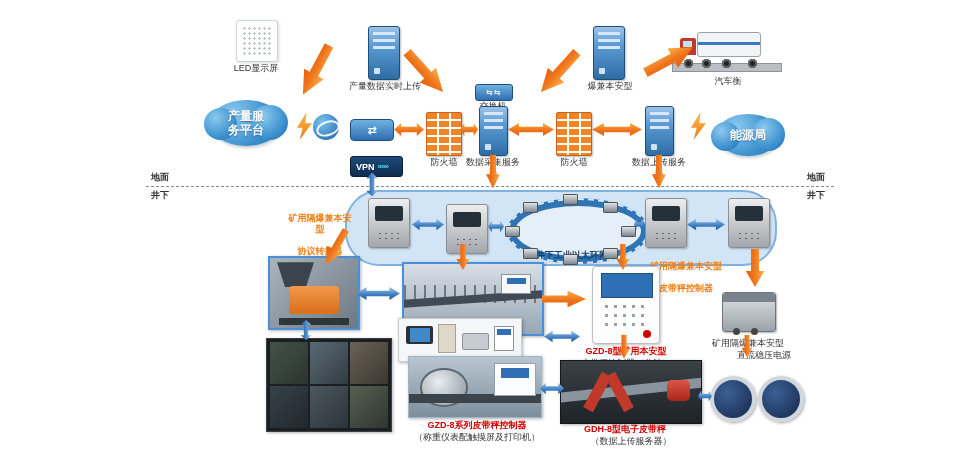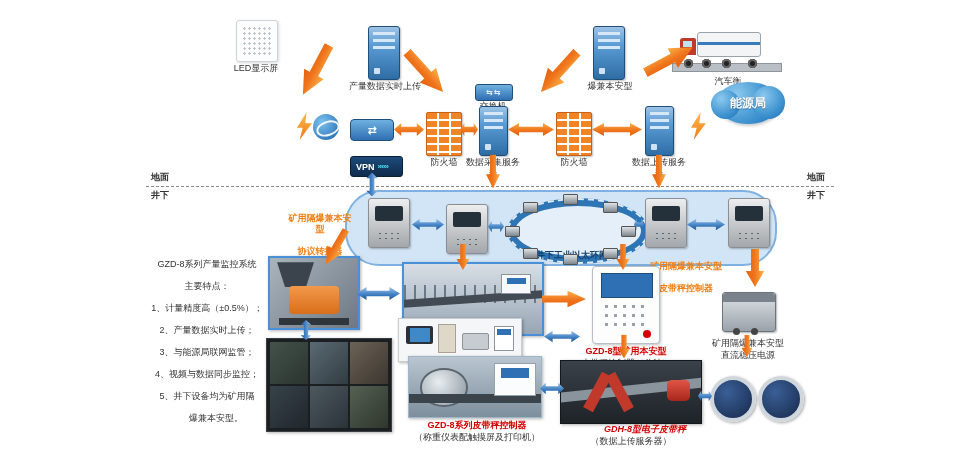--- a/index.html
+++ b/index.html
@@ -180,20 +180,26 @@
     <span class="wh" style="left:58px;"></span>
     <span class="wh" style="left:84px;"></span>
   </div>
   <div class="lbl dk" style="left:698px;top:76px;width:60px;">汽车衡</div>
 
   <div class="sw" style="left:475px;top:84px;width:36px;height:15px;">
       <span>⇆⇆</span>
     </div>
   <div class="lbl dk" style="left:471px;top:101px;width:44px;">交换机</div>
 
+  <div class="cloud" style="left:210px;top:100px;width:72px;height:46px;">
+    <span class="ct">
+        <span>产量服</span>
+        <span>务平台</span>
+      </span>
+  </div>
 
   <div class="bolt" style="left:293px;top:112px;width:22px;height:28px;"></div>
   <div class="globe" style="left:313px;top:114px;width:26px;height:26px;"></div>
   <div class="router" style="left:350px;top:119px;width:42px;height:20px;">
       <span>⇄</span>
     </div>
 
   <div class="fw" style="left:426px;top:112px;width:34px;height:42px;"></div>
   <div class="lbl dk" style="left:420px;top:157px;width:48px;">防火墙</div>
 
@@ -201,21 +207,21 @@
   <div class="lbl dk" style="left:462px;top:157px;width:62px;">数据采集服务器</div>
 
   <div class="fw" style="left:556px;top:112px;width:34px;height:42px;"></div>
   <div class="lbl dk" style="left:550px;top:157px;width:48px;">防火墙</div>
 
   <div class="server" style="left:645px;top:106px;width:27px;height:48px;"></div>
   <div class="lbl dk" style="left:628px;top:157px;width:62px;">数据上传服务器</div>
 
   <div class="bolt" style="left:687px;top:112px;width:22px;height:28px;"></div>
 
-  <div class="cloud" style="left:716px;top:82px;width:64px;height:42px;">
+  <div class="cloud" style="left:716px;top:114px;width:64px;height:42px;">
     <span class="ct">
         <span>能源局</span>
       </span>
   </div>
 
   <div class="vpn" style="left:350px;top:156px;width:46px;height:19px;">
     <span>VPN</span>
       <em>»»»</em>
   </div>
 
@@ -242,30 +248,20 @@
   <div class="lbl b" style="left:512px;top:250px;width:120px;color:#15406b;">井下工业以太环网</div>
 
   <div class="conv" style="left:645px;top:198px;width:40px;height:48px;"></div>
   <div class="conv" style="left:728px;top:198px;width:40px;height:48px;"></div>
 
   <div class="lbl or" style="left:636px;top:250px;width:100px;">
     <span>矿用隔爆兼本安型</span><br>
     <span>皮带秤控制器</span>
   </div>
 
-  <div class="lbl dk" style="left:146px;top:248px;width:122px;text-align:center;">
-    <div>GZD-8系列产量监控系统</div>
-    <div>主要特点：</div>
-    <div>1、计量精度高（±0.5%）；</div>
-    <div>2、产量数据实时上传；</div>
-    <div>3、与能源局联网监管；</div>
-    <div>4、视频与数据同步监控；</div>
-    <div>5、井下设备均为矿用隔</div>
-    <div>　　爆兼本安型。</div>
-  </div>
 
   <div class="photo pframe crusher" style="left:268px;top:256px;width:88px;height:70px;">
     <span class="hop"></span>
     <span class="bod"></span>
     <span class="bas"></span>
   </div>
 
   <div class="photo cctv" style="left:266px;top:338px;width:126px;height:94px;">
     <span style="background:linear-gradient(135deg,#44524a,#2a3430);"></span>
     <span style="background:linear-gradient(135deg,#5a6a73,#323c42);"></span>
@@ -299,29 +295,29 @@
 
   <div class="cabnt" style="left:592px;top:266px;width:66px;height:76px;">
     <span class="keys"></span>
     <span class="btn"></span>
   </div>
   <div class="lbl rd" style="left:580px;top:346px;width:92px;">GZD-8型矿用本安型</div>
   <div class="lbl dk" style="left:576px;top:358px;width:100px;">皮带秤控制器（分站）</div>
 
   <div class="psu" style="left:722px;top:292px;width:52px;height:38px;"></div>
   <div class="lbl dk" style="left:700px;top:338px;width:96px;">矿用隔爆兼本安型</div>
-  <div class="lbl dk" style="left:700px;top:350px;width:96px;">直流稳压电源</div>
+  <div class="lbl dk" style="left:716px;top:350px;width:96px;">直流稳压电源</div>
 
   <div class="photo rscale" style="left:560px;top:360px;width:140px;height:62px;">
     <span class="bband"></span>
     <span class="rb1"></span>
     <span class="rb2"></span>
     <span class="cyl"></span>
   </div>
-  <div class="lbl rd" style="left:580px;top:424px;width:130px;font-style:italic;">GDH-8型电子皮带秤</div>
+  <div class="lbl rd" style="left:560px;top:424px;width:130px;">GDH-8型电子皮带秤</div>
   <div class="lbl dk" style="left:566px;top:436px;width:130px;">（数据上传服务器）</div>
 
   <div class="sensors" style="left:708px;top:372px;width:96px;height:48px;">
     <span class="sens" style="left:2px;top:4px;"></span>
     <span class="sens" style="left:50px;top:4px;"></span>
   </div>
 
   <div class="ar as co" style="left:288px;top:58px;width:56px;height:24px;transform:rotate(118deg);"></div>
   <div class="ar as co" style="left:398px;top:60px;width:54px;height:24px;transform:rotate(48deg);"></div>
   <div class="ar as co" style="left:532px;top:60px;width:54px;height:24px;transform:rotate(132deg);"></div>

